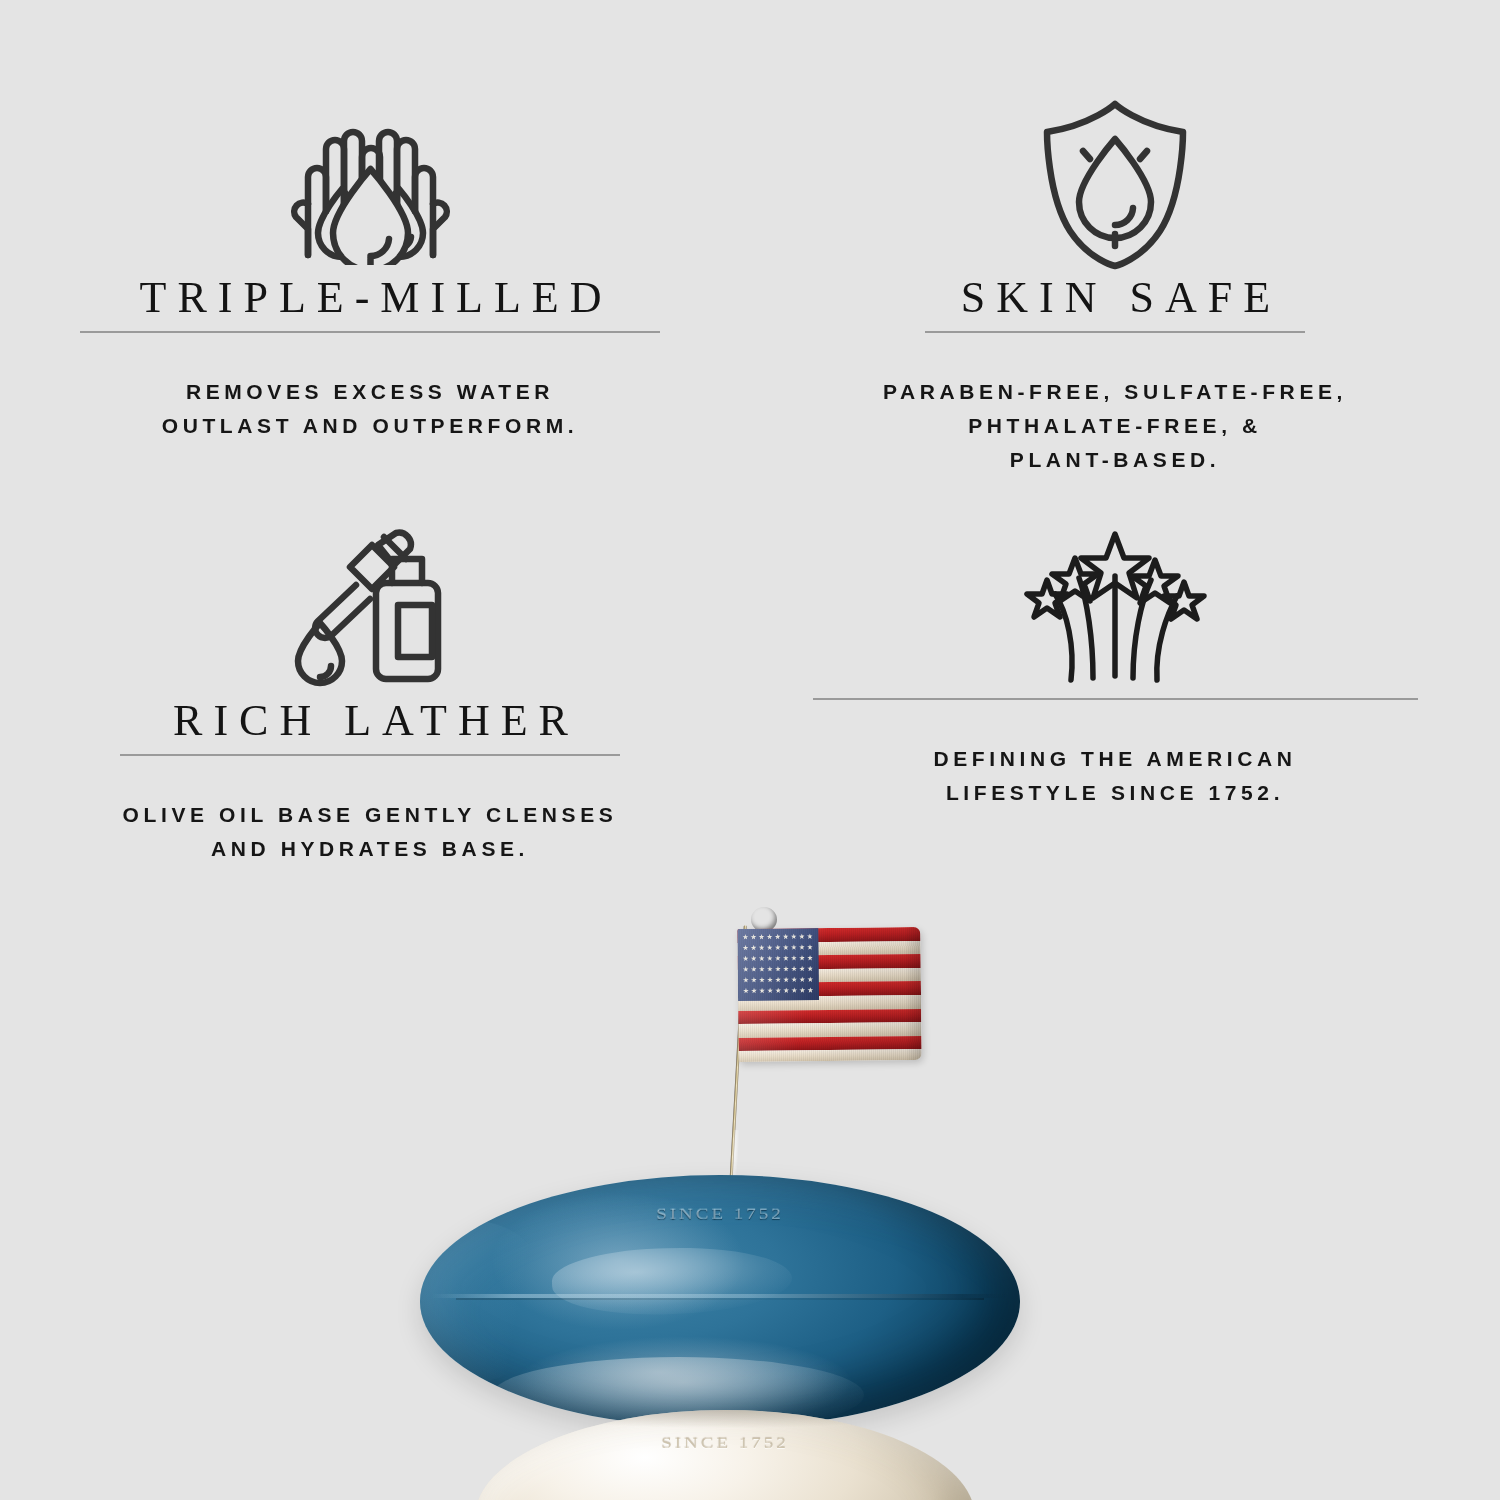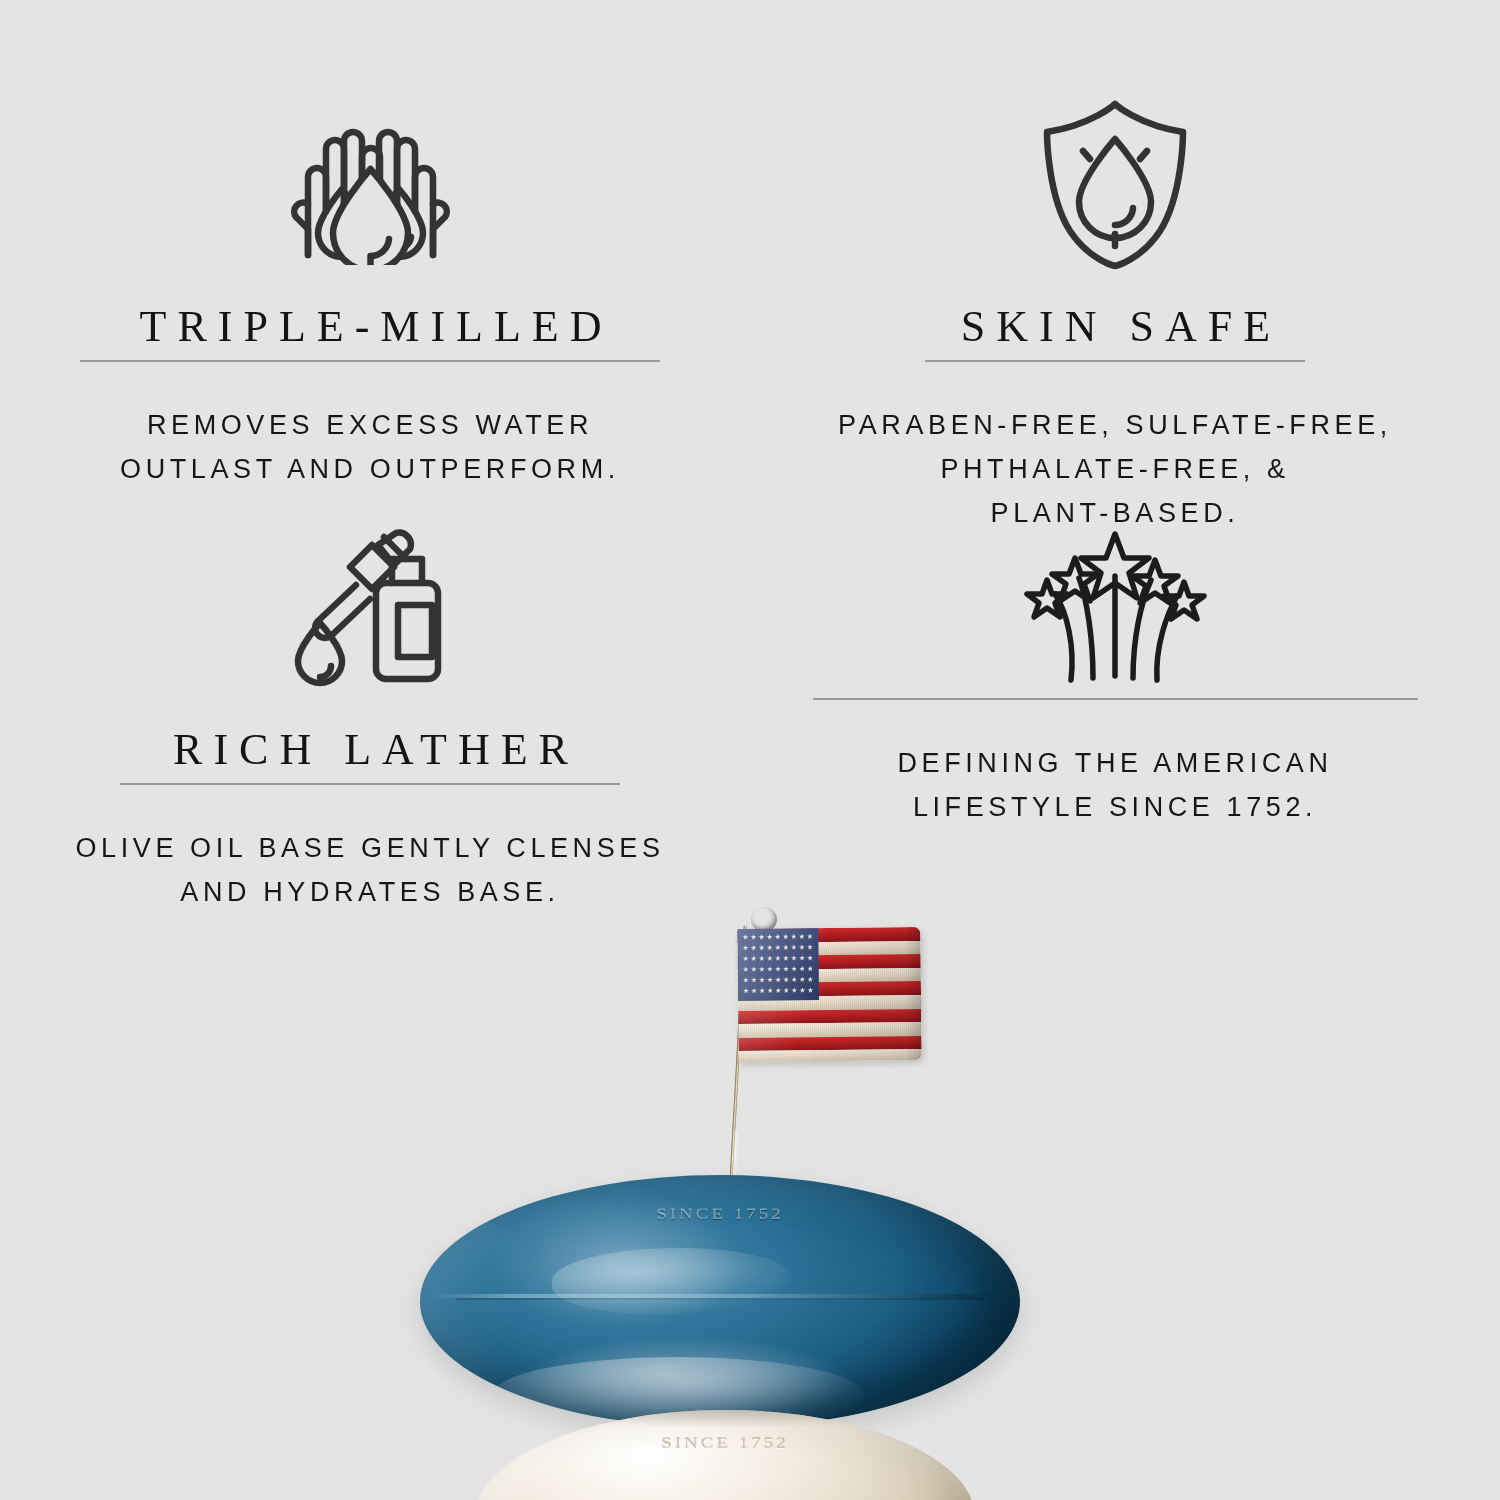--- a/index.html
+++ b/index.html
@@ -40,36 +40,35 @@
 
   .feature-title {
     font-family: "Liberation Serif", serif;
     font-size: 44px;
     letter-spacing: 11px;
     color: #141414;
     line-height: 1.05;
     white-space: nowrap;
     display: inline-block;
     padding: 0 2px 10px 14px;
-    margin-top: 29px;
   }
   .title-rule {
     height: 2px;
     background: #9a9a9a;
     margin: 0 auto 42px auto;
   }
   .feature.col-left.row-top   .title-rule { width: 580px; }
   .feature.col-right.row-top  .title-rule { width: 380px; }
   .feature.col-left.row-bottom  .title-rule { width: 500px; }
   .feature.col-right.row-bottom .title-rule { width: 605px; }
 
   .feature-desc {
     font-family: "Liberation Sans", sans-serif;
-    font-size: 27px;
-    font-weight: normal;
+    font-size: 21px;
+    font-weight: bold;
     letter-spacing: 4.6px;
     line-height: 1.62;
     color: #161616;
   }
   .feature-desc .line { display: block; white-space: nowrap; }
 
   
   #photo {
     position: absolute;
     left: 0;

